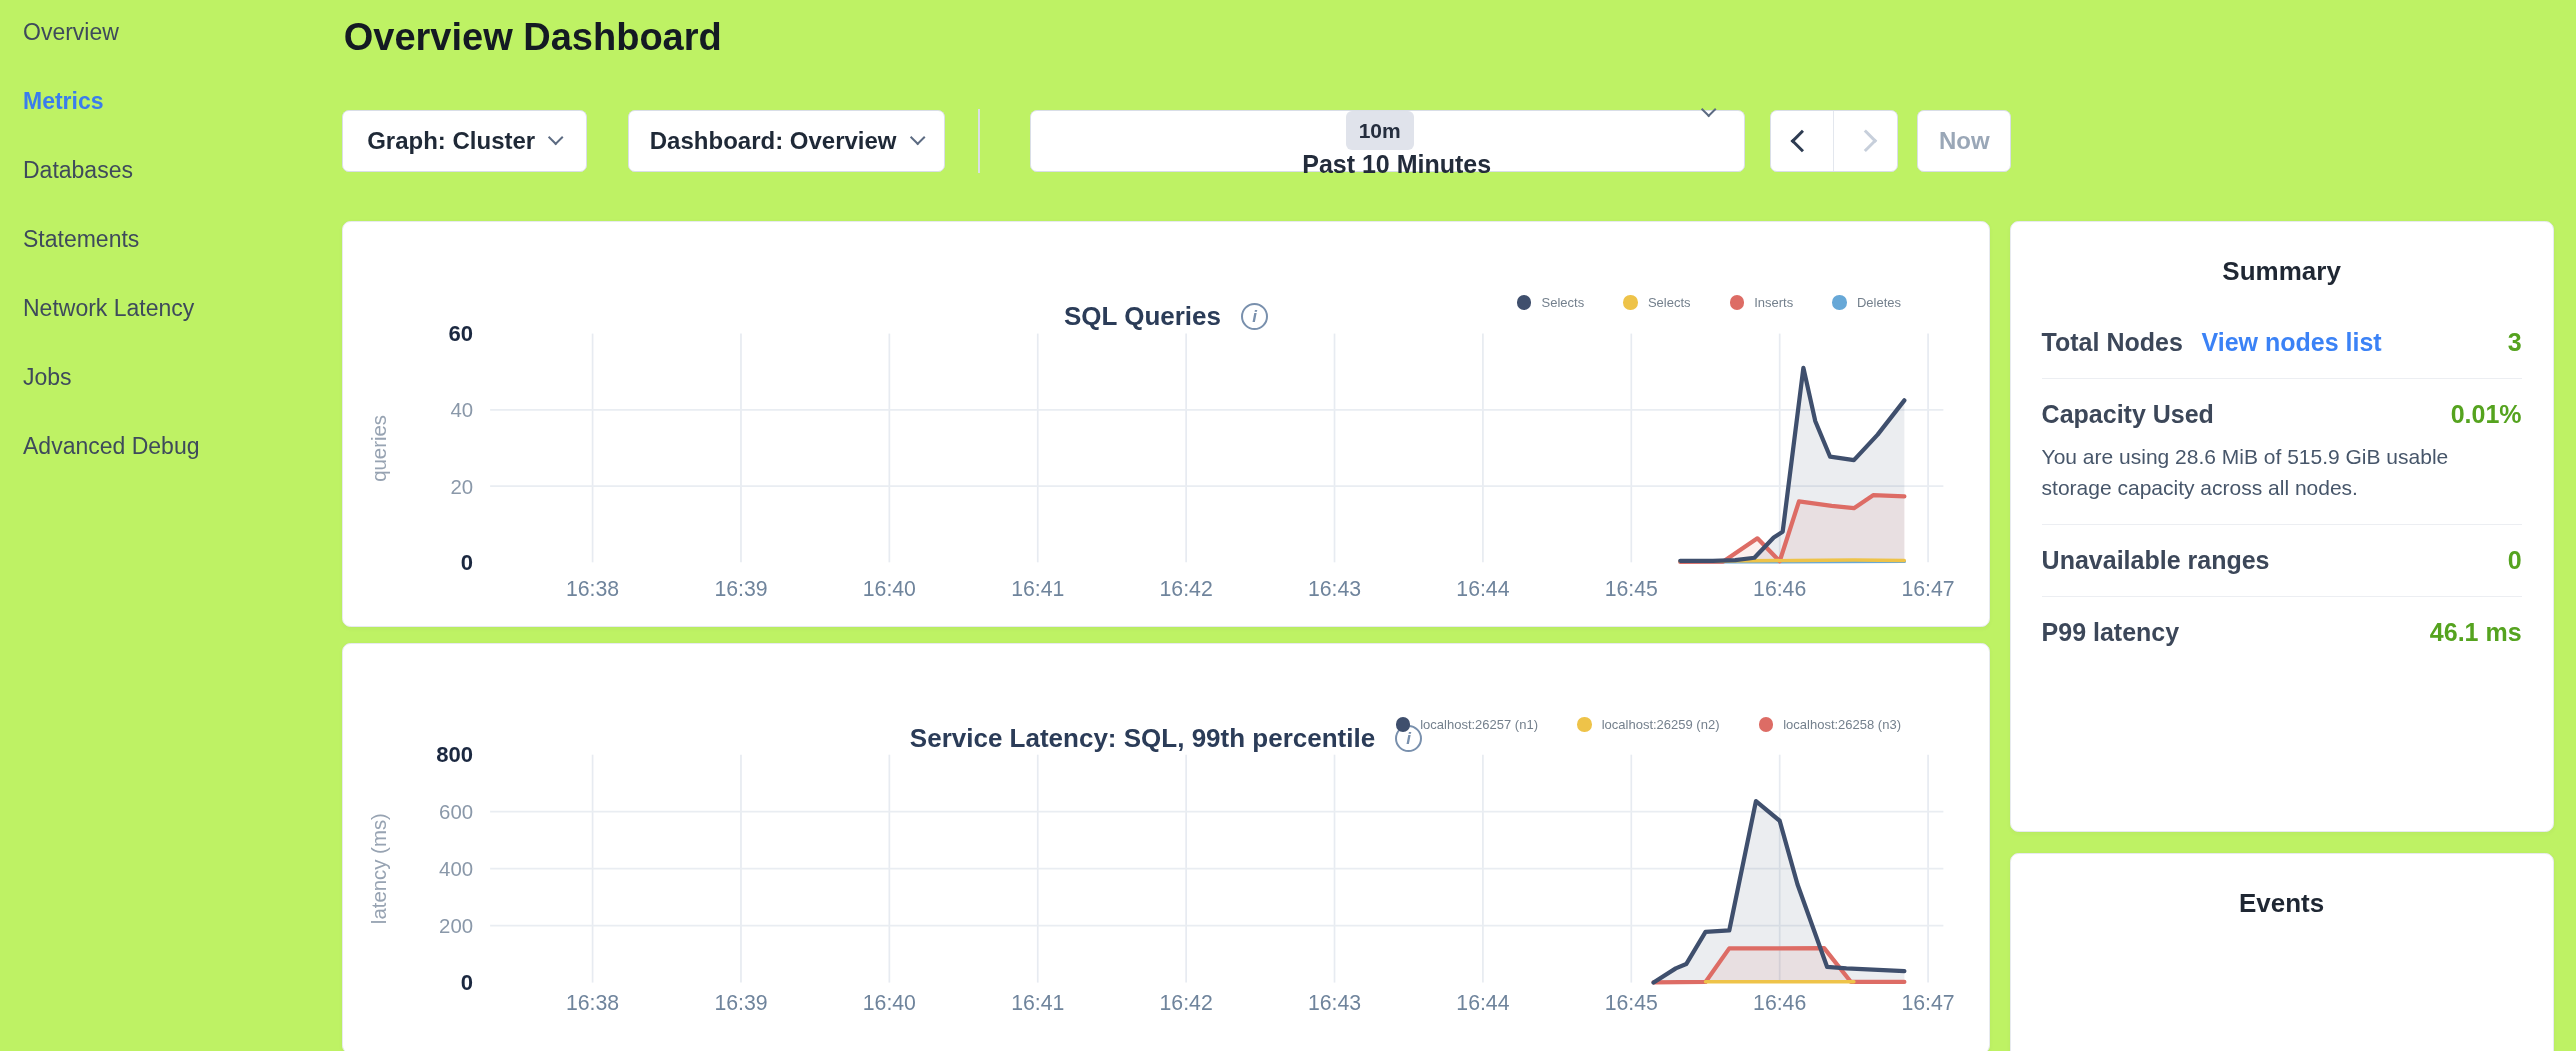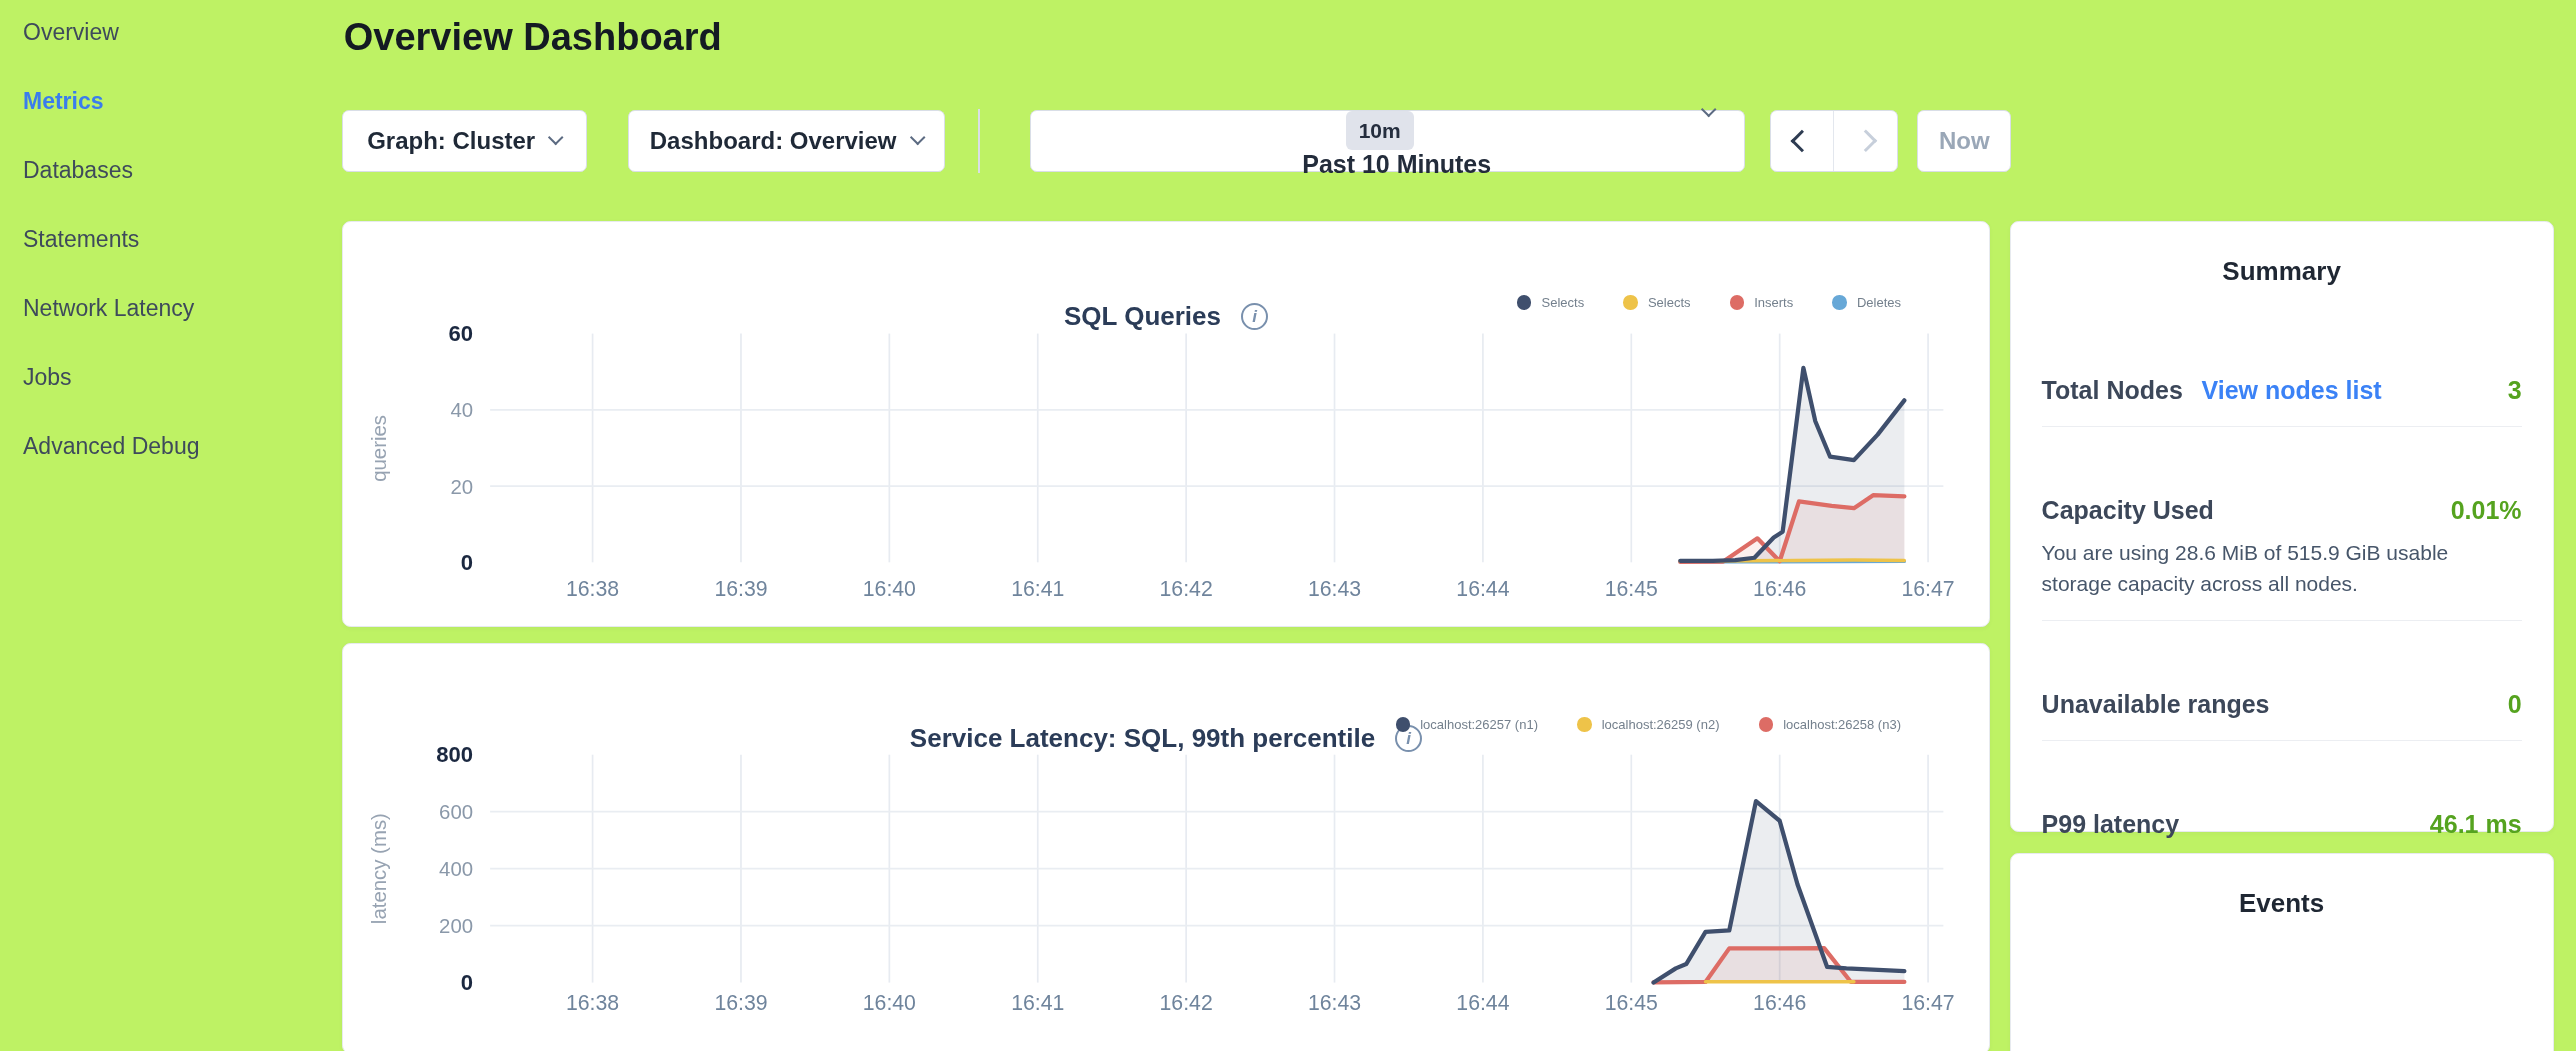--- a/index.html
+++ b/index.html
@@ -61,21 +61,21 @@
 
   .right-col{width:544px;margin-left:19.6px;}
   .panel{background:#fff;border:1.7px solid #e7eaef;border-radius:8.5px;box-sizing:border-box;padding:0 31px;
          box-shadow:0 1.7px 4.3px rgba(40,50,70,0.04);}
   .summary-panel{height:611px;}
   .events-panel{margin-top:21px;height:289px;}
   .panel-title{font-size:26px;font-weight:700;color:#1f2733;text-align:center;margin:0;padding-top:34px;}
   .summary-rows{margin-top:20.4px;}
   .summary-row{padding:21px 0;border-bottom:1.7px solid #eceef2;}
   .summary-row:last-child{border-bottom:none;}
-  .summary-row-top{display:flex;align-items:baseline;margin-top:48px;}
+  .summary-row-top{display:flex;align-items:baseline;}
   .s-label{font-size:25px;font-weight:700;color:#3c4759;}
   .s-link{font-size:25px;font-weight:700;color:#3b82f6;margin-left:18.7px;cursor:pointer;text-decoration:none;}
   .s-value{margin-left:auto;font-size:25px;font-weight:700;color:#55a31f;}
   .s-desc{font-size:21px;color:#47566a;line-height:31px;margin-top:12px;}
   .event-item{margin-top:25.5px;}
   .event-text{font-size:23px;color:#222b38;line-height:37px;}
   .event-time{font-size:21px;color:#54657c;margin-top:8.5px;}
 </style>
 </head>
 <body>

